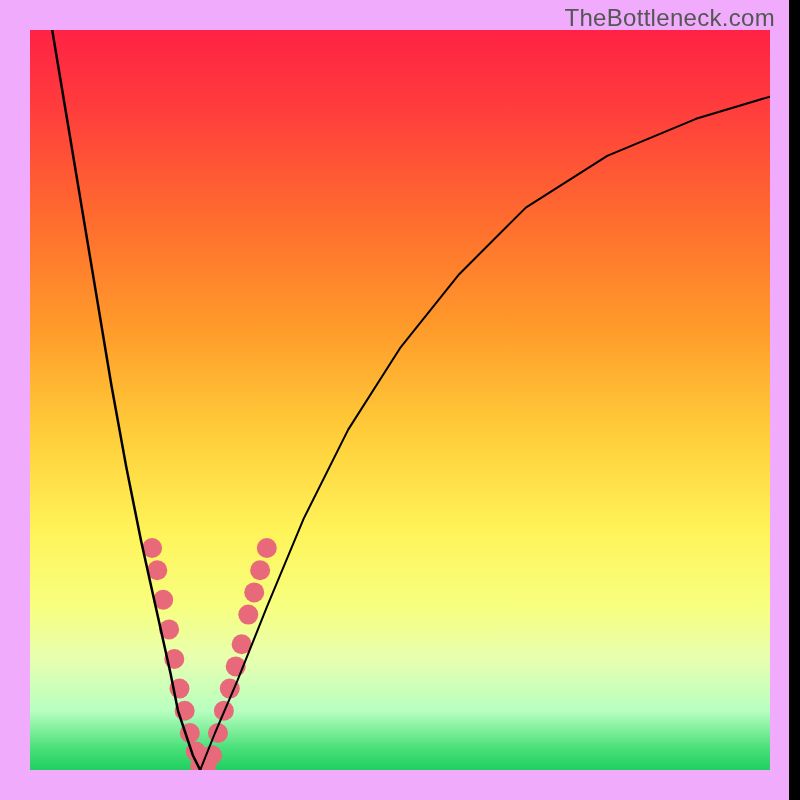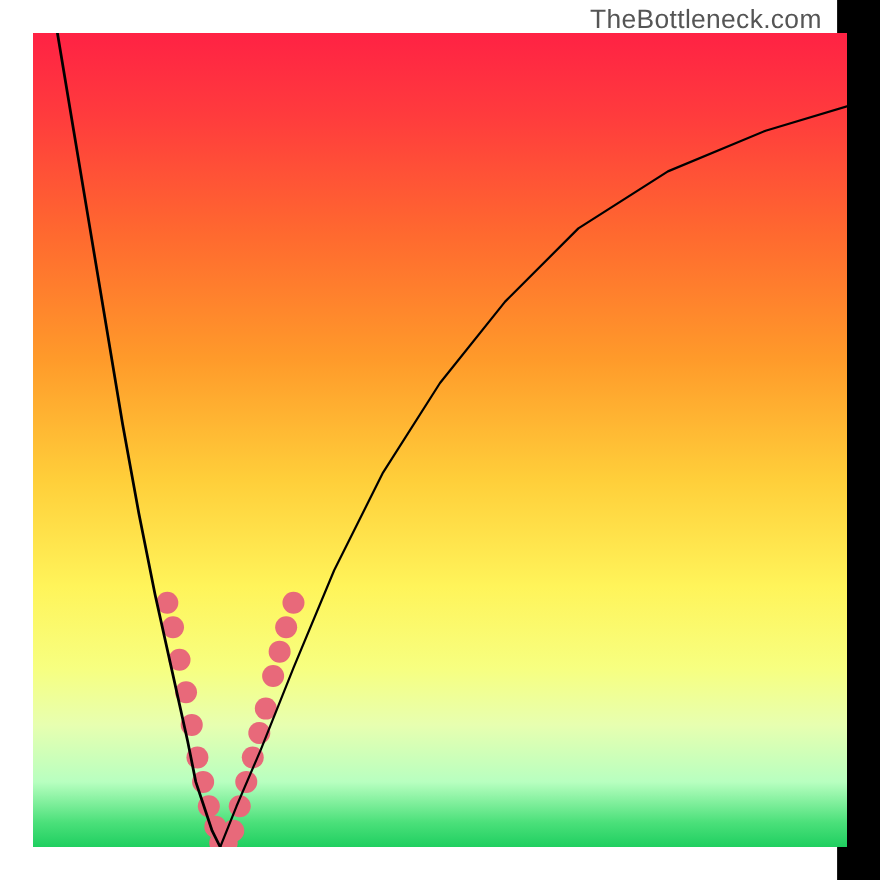--- a/index.html
+++ b/index.html
@@ -10,21 +10,22 @@
     background: #000;
     overflow: hidden;
     font-family: Arial, Helvetica, sans-serif;
   }
   .frame {
     position: absolute;
     left: 0;
     top: 0;
     width: 761px;
     height: 800px;
-    background: #ffffff;
+    background: #f0abfc;
+    padding-left: 28px;
   }
   .plot-area {
     position: absolute;
     left: 30px;
     top: 30px;
     width: 740px;
     height: 740px;
     background: linear-gradient(
       to bottom,
       #ff2244 0%,

